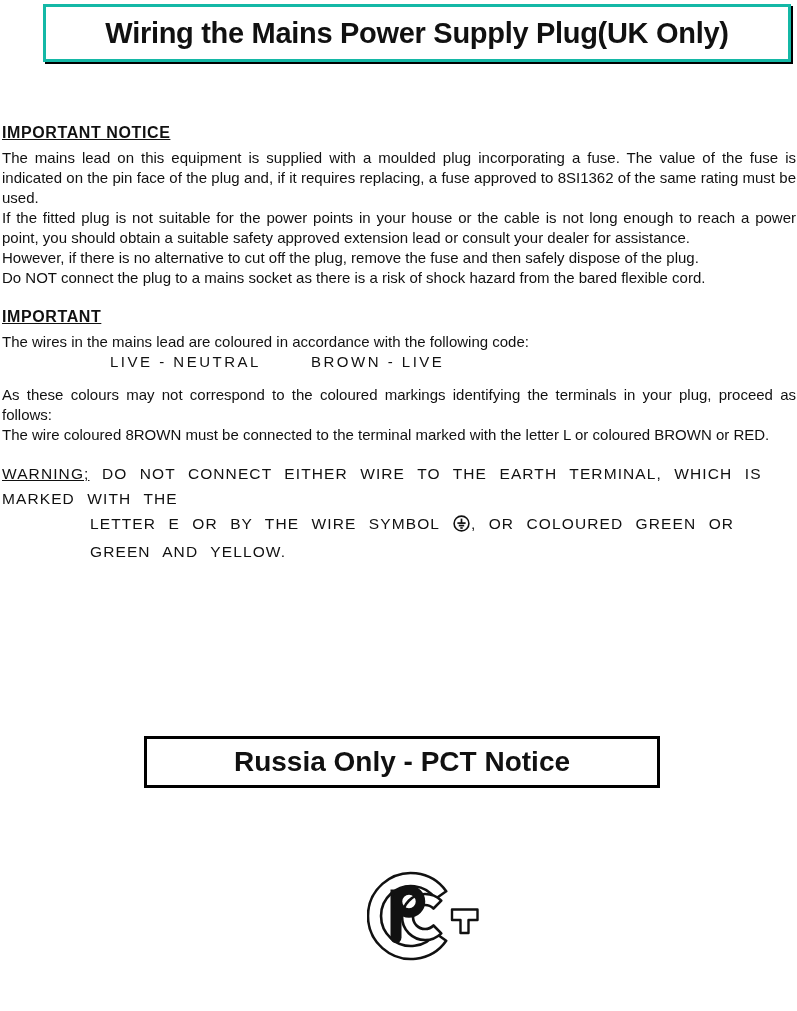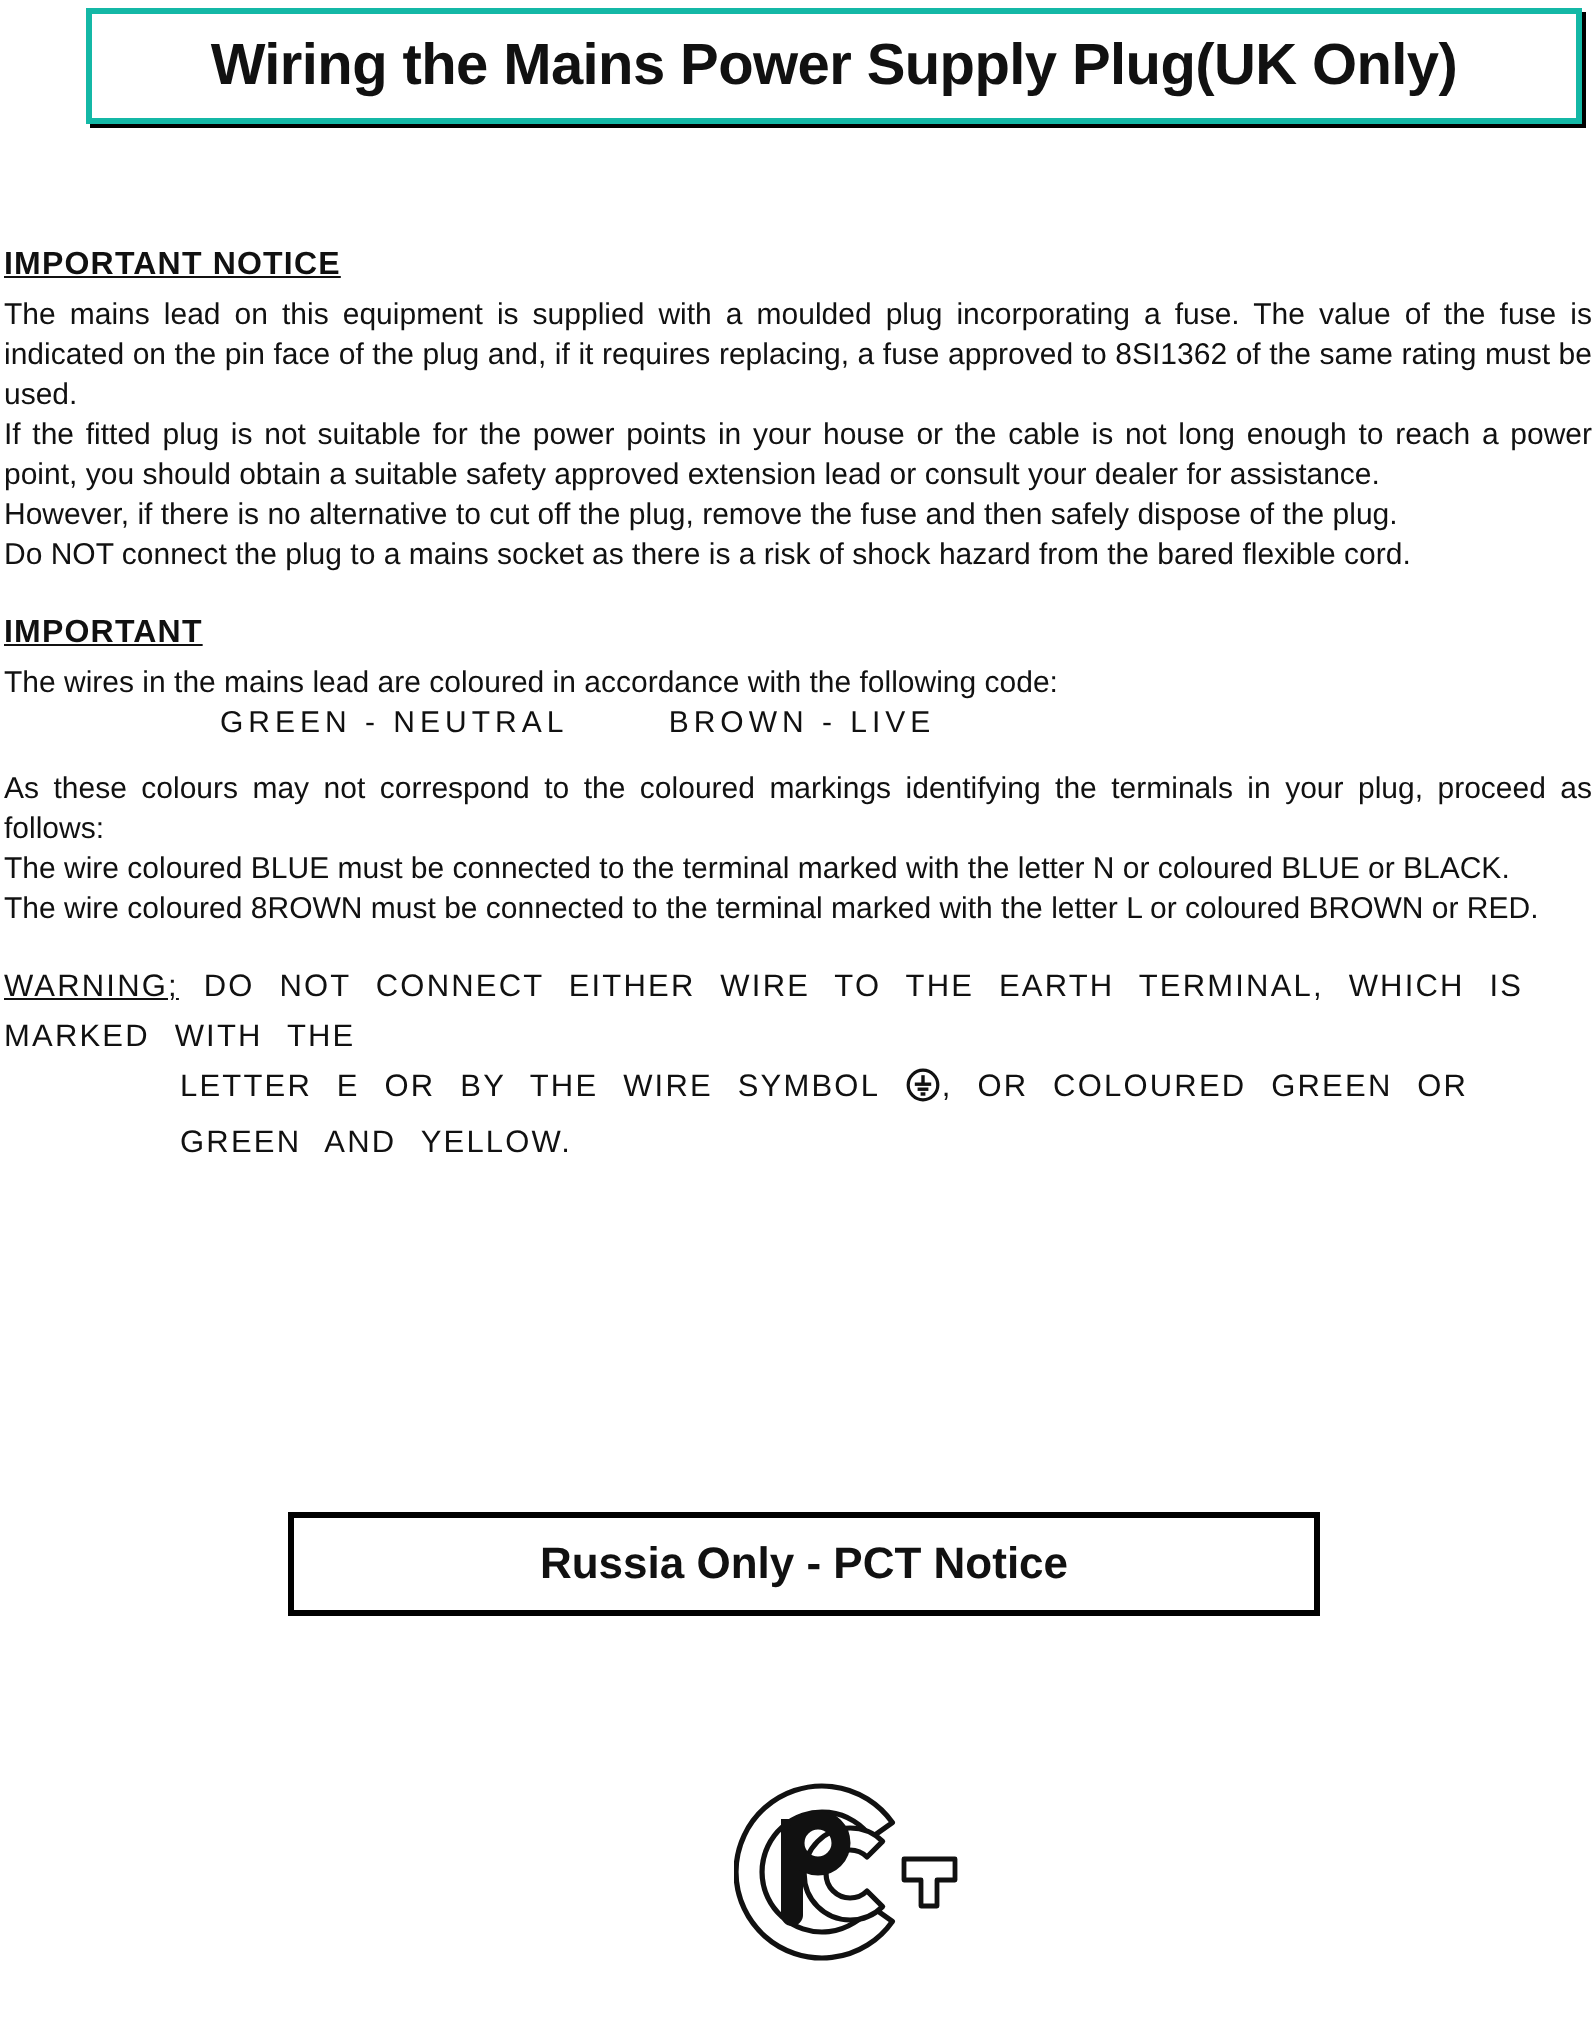--- a/index.html
+++ b/index.html
@@ -95,21 +95,21 @@
     box-sizing: border-box;
     margin: 172px 0 0 144px;
     width: 516px;
     height: 52px;
     border: 3px solid #000;
     display: flex;
     align-items: center;
     justify-content: center;
   }
   .russia-box .russia-title {
-    font-size: 22px;
+    font-size: 28px;
     font-weight: 700;
     white-space: nowrap;
   }
 
   
   .logo-area {
     width: 100%;
     margin-top: 82px;
     display: flex;
     justify-content: center;
@@ -137,26 +137,25 @@
     <p>If the fitted plug is not suitable for the power points in your house or the cable is not long enough to reach a power point, you should obtain a suitable safety approved extension lead or consult your dealer for assistance.</p>
     <p>However, if there is no alternative to cut off the plug, remove the fuse and then safely dispose of the plug.</p>
     <p>Do NOT connect the plug to a mains socket as there is a risk of shock hazard from the bared flexible cord.</p>
   </div>
 
   <div class="sec-heading second">IMPORTANT</div>
 
   <div class="body-text">
     <p>The wires in the mains lead are coloured in accordance with the following code:</p>
     <div class="code-line">
-      <span class="pair">GREEN - NEUTRAL</span>
+      <span class="pair">LIVE - NEUTRAL</span>
       <span class="pair">BROWN - LIVE</span>
     </div>
     <div class="follow-block">
       <p>As these colours may not correspond to the coloured markings identifying the terminals in your plug, proceed as follows:</p>
-      <p>The wire coloured BLUE must be connected to the terminal marked with the letter N or coloured BLUE or BLACK.</p>
       <p>The wire coloured 8ROWN must be connected to the terminal marked with the letter L or coloured BROWN or RED.</p>
     </div>
   </div>
 
   <div class="warning">
     <div class="warning-line1">
       <span class="warning-label">WARNING;</span>
       <span>DO NOT CONNECT EITHER WIRE TO THE EARTH TERMINAL, WHICH IS MARKED WITH THE</span>
     </div>
     <div class="warning-line2">

